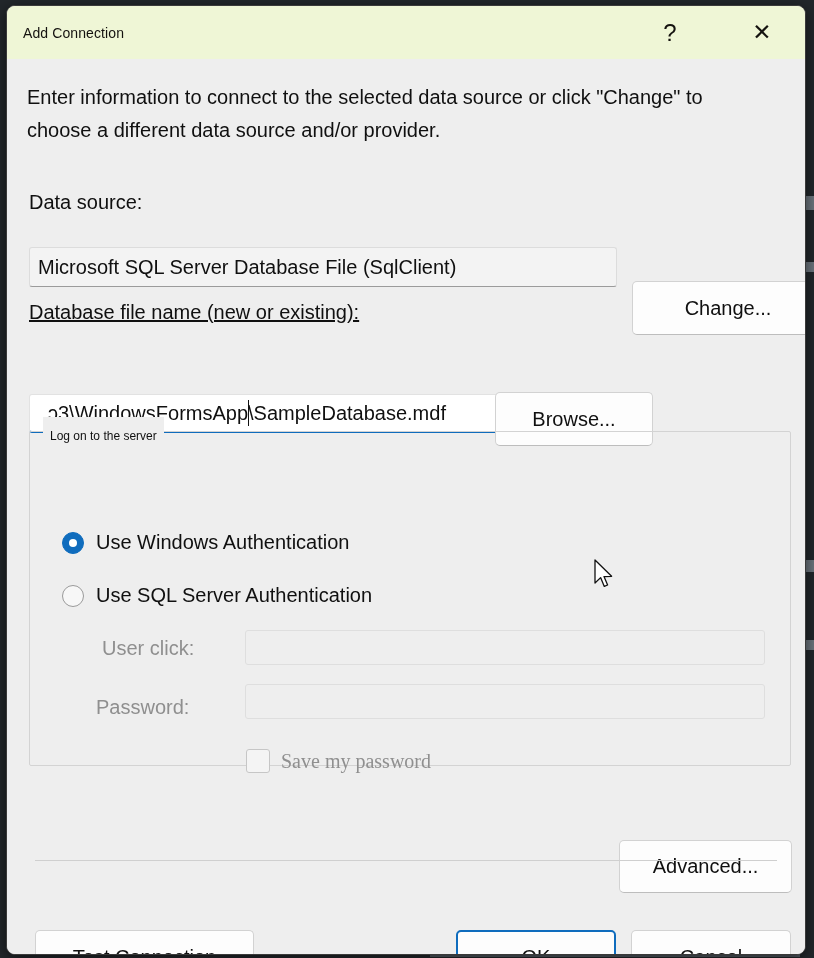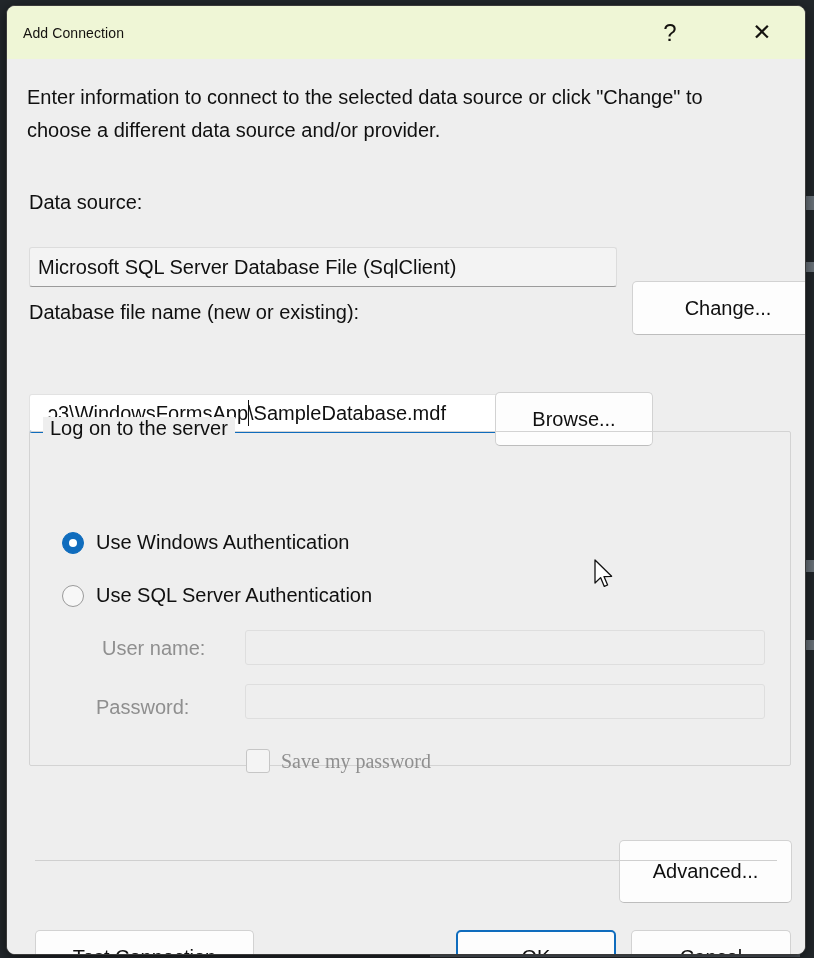--- a/index.html
+++ b/index.html
@@ -171,43 +171,43 @@
     box-sizing: border-box;
     cursor: default;
     white-space: nowrap;
   }
   .btn.default {
     border: 2px solid #0f6cbd;
   }
 
   #change-btn  { left: 625px; top: 222px; width: 192px; height: 54px; }
   #browse-btn  { left: 488px; top: 333px; width: 158px; height: 54px; }
-  #advanced-btn{ left: 612px; top: 781px; width: 173px; height: 63px; }
+  #advanced-btn{ left: 612px; top: 781px; width: 173px; height: 53px; }
   #test-btn    { left: 28px;  top: 871px; width: 219px; height: 55px; }
   #ok-btn      { left: 449px; top: 871px; width: 160px; height: 55px; }
   #cancel-btn  { left: 624px; top: 871px; width: 160px; height: 55px; }
 
   
   #groupbox {
     position: absolute;
     left: 22px;
     top: 372px;
     width: 762px;
     height: 335px;
     border: 1px solid #d3d3d3;
     border-radius: 2px;
     box-sizing: border-box;
   }
   #groupbox-label {
     position: absolute;
     left: 36px;
     top: 358px;
     background: #eeeeee;
-    padding: 0 7px;
-    font-size: 20px;
+    padding: 12px 7px;
+    font-size: 12px;
     color: #101010;
     white-space: nowrap;
   }
 
   
   .radio-row {
     position: absolute;
     display: flex;
     align-items: center;
     cursor: default;
@@ -325,40 +325,40 @@
   <div id="body">
 
     <div id="intro">Enter information to connect to the selected data source or click "Change" to choose a different data source and/or provider.</div>
 
     <div class="field-label" style="left:22px;top:132px;">Data source:</div>
     <div id="datasource-box">
       <span id="datasource-value">Microsoft SQL Server Database File (SqlClient)</span>
     </div>
     <div class="btn" id="change-btn">Change...</div>
 
-    <div class="field-label" style="left:22px;top:242px;">Database file name (new or existing):</div>
+    <div class="field-label" style="left:22px;top:242px;text-decoration:underline;">Database file name (new or existing):</div>
     <div id="dbfile-box">
       <span id="dbfile-value"><span>ɔ3\WindowsFormsApp</span><span id="dbfile-caret"></span><span>\SampleDatabase.mdf</span></span>
     </div>
     <div class="btn" id="browse-btn">Browse...</div>
 
     <div id="groupbox"></div>
     <div id="groupbox-label">Log on to the server</div>
 
     <div class="radio-row" id="radio-sql">
       <span class="radio off"></span>
       <span class="radio-label">Use SQL Server Authentication</span>
     </div>
 
     <div class="radio-row" id="radio-windows">
       <span class="radio on"></span>
       <span class="radio-label">Use Windows Authentication</span>
     </div>
 
-    <div class="field-label disabled" id="username-label">User name:</div>
+    <div class="field-label disabled" id="username-label">User click:</div>
     <div class="disabled-input" id="username-input"></div>
 
     <div class="field-label disabled" id="password-label">Password:</div>
     <div class="disabled-input" id="password-input"></div>
 
     <div id="savepw-row">
       <span id="savepw-box"></span>
       <span id="savepw-label">Save my password</span>
     </div>
 

